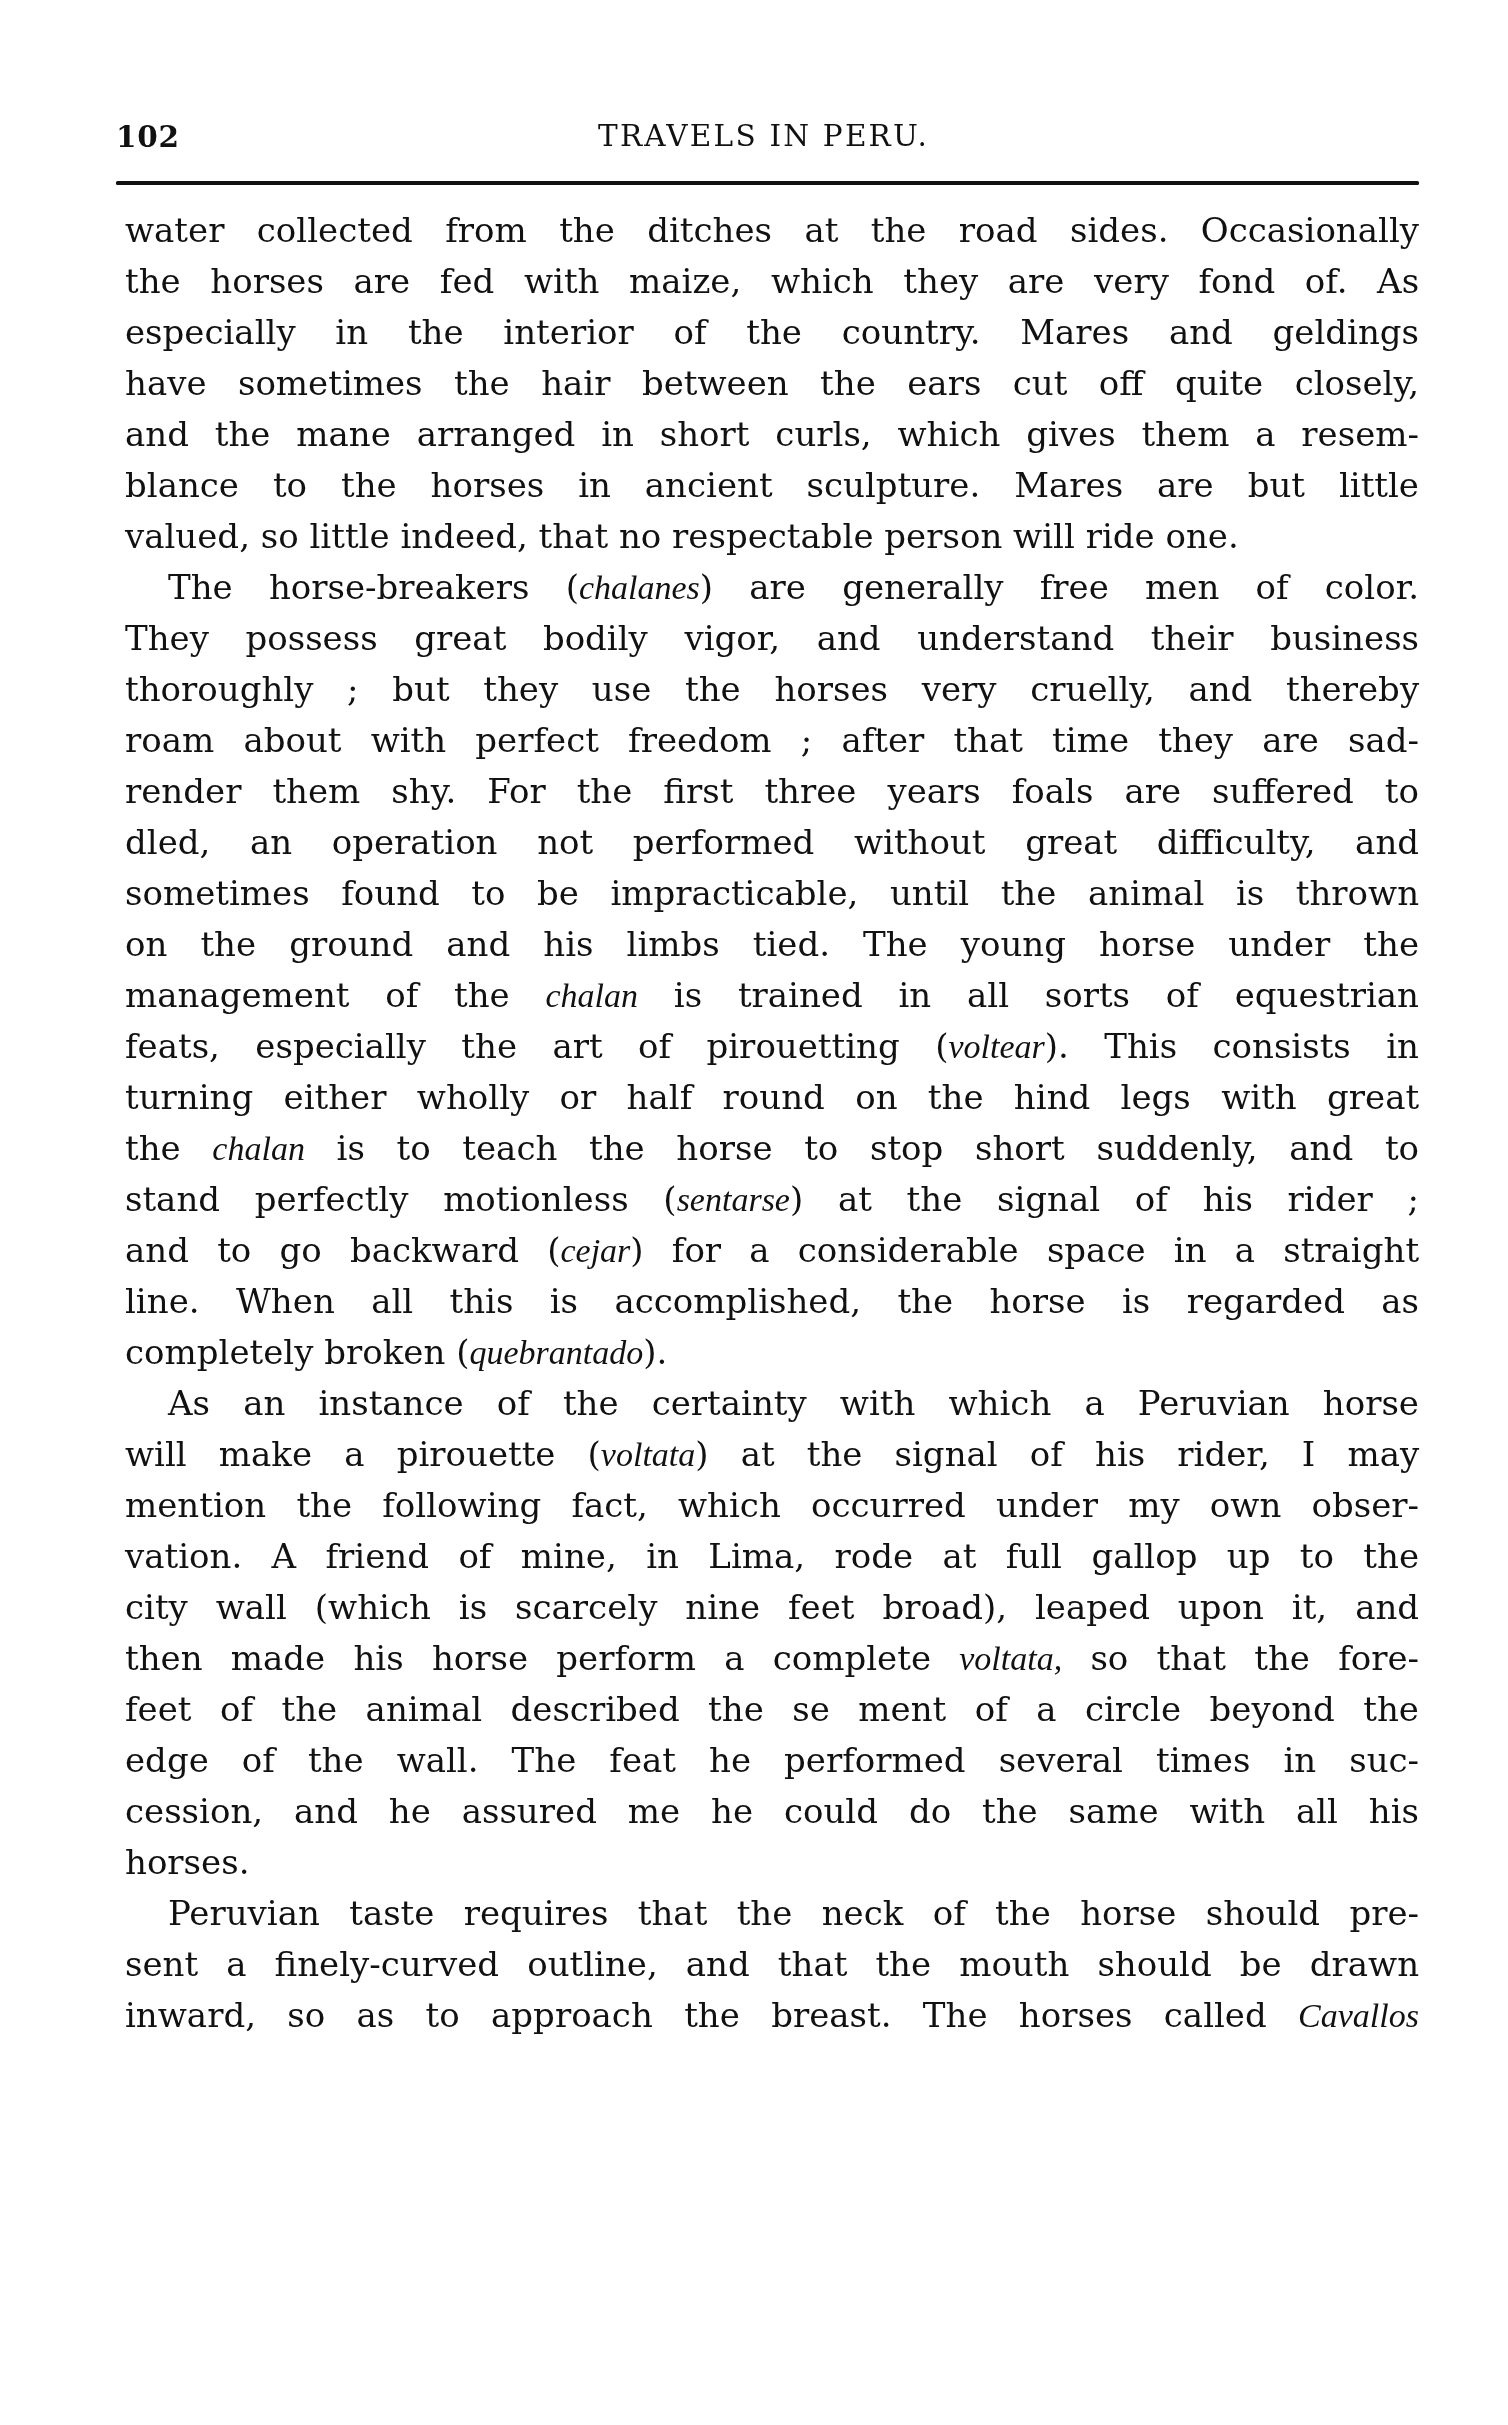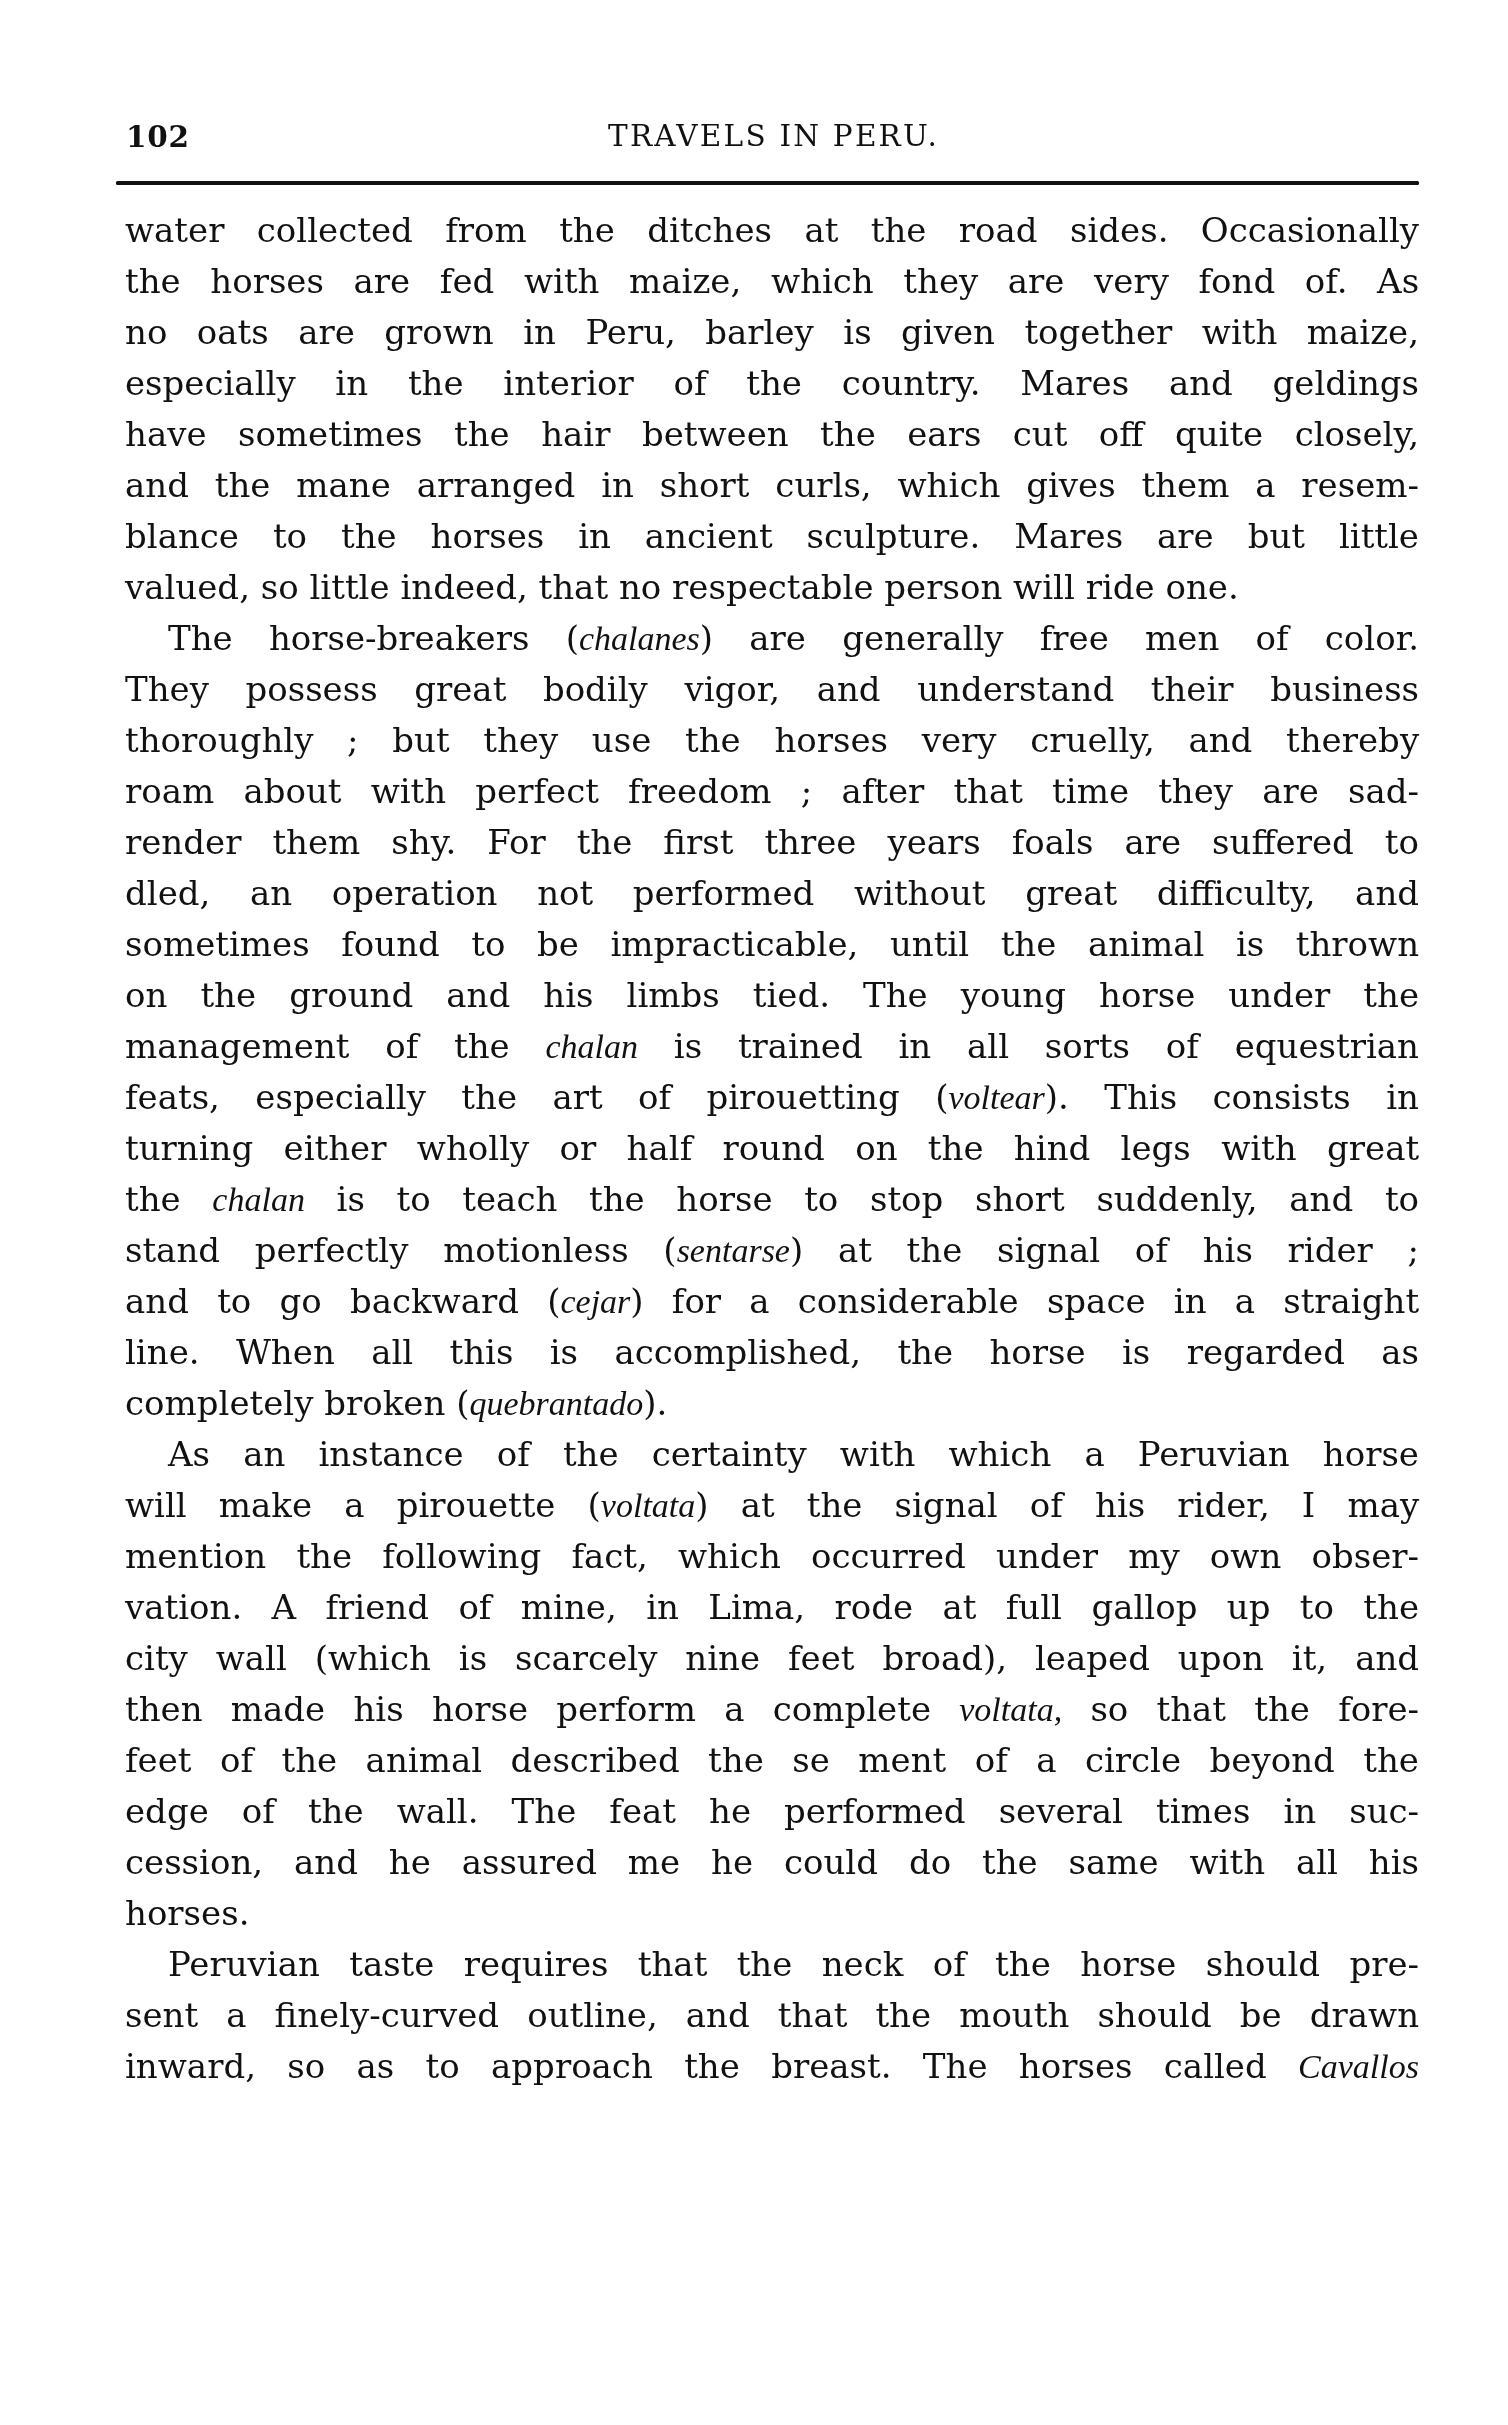--- a/index.html
+++ b/index.html
@@ -2,21 +2,21 @@
 <html style="font-size:11.8px"><head>
 <meta charset="utf-8">
 <style>
   html, body { margin: 0; padding: 0; background: #ffffff; }
   body {
     width: 1508px; height: 2426px; position: relative; overflow: hidden;
     font-family: "DejaVu Serif", "Liberation Serif", serif;
     color: #111111;
   }
   .header {
-    position: absolute; left: 116px; top: 119px; width: 1303px; height: 44px; margin-left: 10px;
+    position: absolute; left: 116px; top: 119px; width: 1303px; height: 44px;
   }
   .page-number {
     position: absolute; left: 0; top: 0;
     font-size: 29.5px; font-weight: bold; letter-spacing: 0.7px;
   }
   .running-title {
     position: absolute; left: 0; right: 8px; top: 0; text-align: center;
     font-size: 29.5px; letter-spacing: 2.2px;
   }
   .rule {
@@ -42,21 +42,20 @@
 
 <div class="header">
   <span class="page-number">102</span>
   <div class="running-title">TRAVELS IN PERU.</div>
 </div>
 <div class="rule"></div>
 
 <div class="body-text" id="body-text">
     <span class="line"><span class="seg">water</span> <span class="seg">collected</span> <span class="seg">from</span> <span class="seg">the</span> <span class="seg">ditches</span> <span class="seg">at</span> <span class="seg">the</span> <span class="seg">road</span> <span class="seg">sides.</span> <span class="seg">Occasionally</span></span>
     <span class="line"><span class="seg">the</span> <span class="seg">horses</span> <span class="seg">are</span> <span class="seg">fed</span> <span class="seg">with</span> <span class="seg">maize,</span> <span class="seg">which</span> <span class="seg">they</span> <span class="seg">are</span> <span class="seg">very</span> <span class="seg">fond</span> <span class="seg">of.</span> <span class="seg">As</span></span>
-    <span class="line"><span class="seg">no</span> <span class="seg">oats</span> <span class="seg">are</span> <span class="seg">grown</span> <span class="seg">in</span> <span class="seg">Peru,</span> <span class="seg">barley</span> <span class="seg">is</span> <span class="seg">given</span> <span class="seg">together</span> <span class="seg">with</span> <span class="seg">maize,</span></span>
     <span class="line"><span class="seg">especially</span> <span class="seg">in</span> <span class="seg">the</span> <span class="seg">interior</span> <span class="seg">of</span> <span class="seg">the</span> <span class="seg">country.</span> <span class="seg">Mares</span> <span class="seg">and</span> <span class="seg">geldings</span></span>
     <span class="line"><span class="seg">have</span> <span class="seg">sometimes</span> <span class="seg">the</span> <span class="seg">hair</span> <span class="seg">between</span> <span class="seg">the</span> <span class="seg">ears</span> <span class="seg">cut</span> <span class="seg">off</span> <span class="seg">quite</span> <span class="seg">closely,</span></span>
     <span class="line"><span class="seg">and</span> <span class="seg">the</span> <span class="seg">mane</span> <span class="seg">arranged</span> <span class="seg">in</span> <span class="seg">short</span> <span class="seg">curls,</span> <span class="seg">which</span> <span class="seg">gives</span> <span class="seg">them</span> <span class="seg">a</span> <span class="seg">resem-</span></span>
     <span class="line"><span class="seg">blance</span> <span class="seg">to</span> <span class="seg">the</span> <span class="seg">horses</span> <span class="seg">in</span> <span class="seg">ancient</span> <span class="seg">sculpture.</span> <span class="seg">Mares</span> <span class="seg">are</span> <span class="seg">but</span> <span class="seg">little</span></span>
     <span class="line last"><span class="seg">valued,</span> <span class="seg">so</span> <span class="seg">little</span> <span class="seg">indeed,</span> <span class="seg">that</span> <span class="seg">no</span> <span class="seg">respectable</span> <span class="seg">person</span> <span class="seg">will</span> <span class="seg">ride</span> <span class="seg">one.</span></span>
     <span class="line indent"><span class="seg">The</span> <span class="seg">horse-breakers</span> <span class="seg">(</span><span class="seg i">chalanes</span><span class="seg">)</span> <span class="seg">are</span> <span class="seg">generally</span> <span class="seg">free</span> <span class="seg">men</span> <span class="seg">of</span> <span class="seg">color.</span></span>
     <span class="line"><span class="seg">They</span> <span class="seg">possess</span> <span class="seg">great</span> <span class="seg">bodily</span> <span class="seg">vigor,</span> <span class="seg">and</span> <span class="seg">understand</span> <span class="seg">their</span> <span class="seg">business</span></span>
     <span class="line"><span class="seg">thoroughly</span> <span class="seg">;</span> <span class="seg">but</span> <span class="seg">they</span> <span class="seg">use</span> <span class="seg">the</span> <span class="seg">horses</span> <span class="seg">very</span> <span class="seg">cruelly,</span> <span class="seg">and</span> <span class="seg">thereby</span></span>
     <span class="line"><span class="seg">roam</span> <span class="seg">about</span> <span class="seg">with</span> <span class="seg">perfect</span> <span class="seg">freedom</span> <span class="seg">;</span> <span class="seg">after</span> <span class="seg">that</span> <span class="seg">time</span> <span class="seg">they</span> <span class="seg">are</span> <span class="seg">sad-</span></span>
     <span class="line"><span class="seg">render</span> <span class="seg">them</span> <span class="seg">shy.</span> <span class="seg">For</span> <span class="seg">the</span> <span class="seg">first</span> <span class="seg">three</span> <span class="seg">years</span> <span class="seg">foals</span> <span class="seg">are</span> <span class="seg">suffered</span> <span class="seg">to</span></span>

